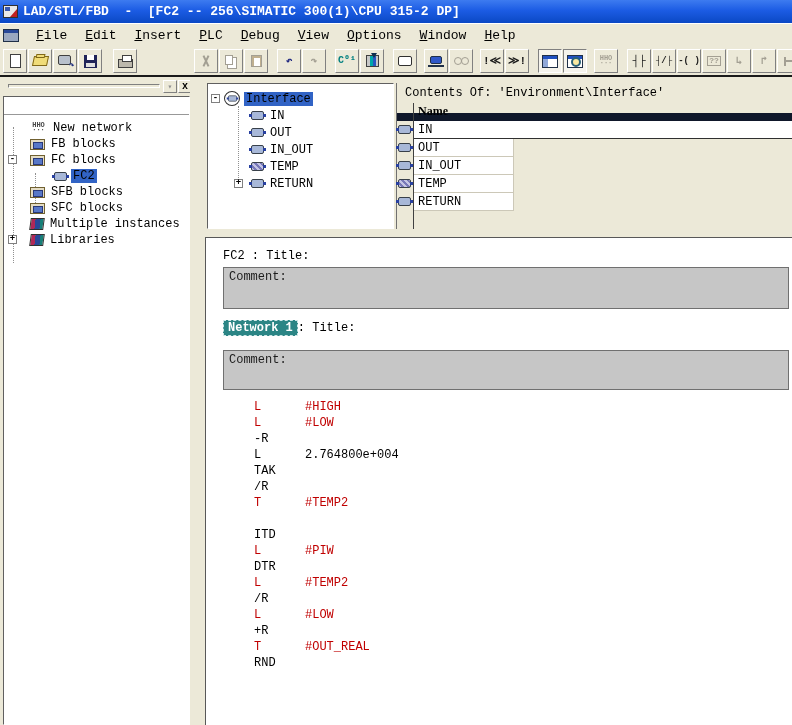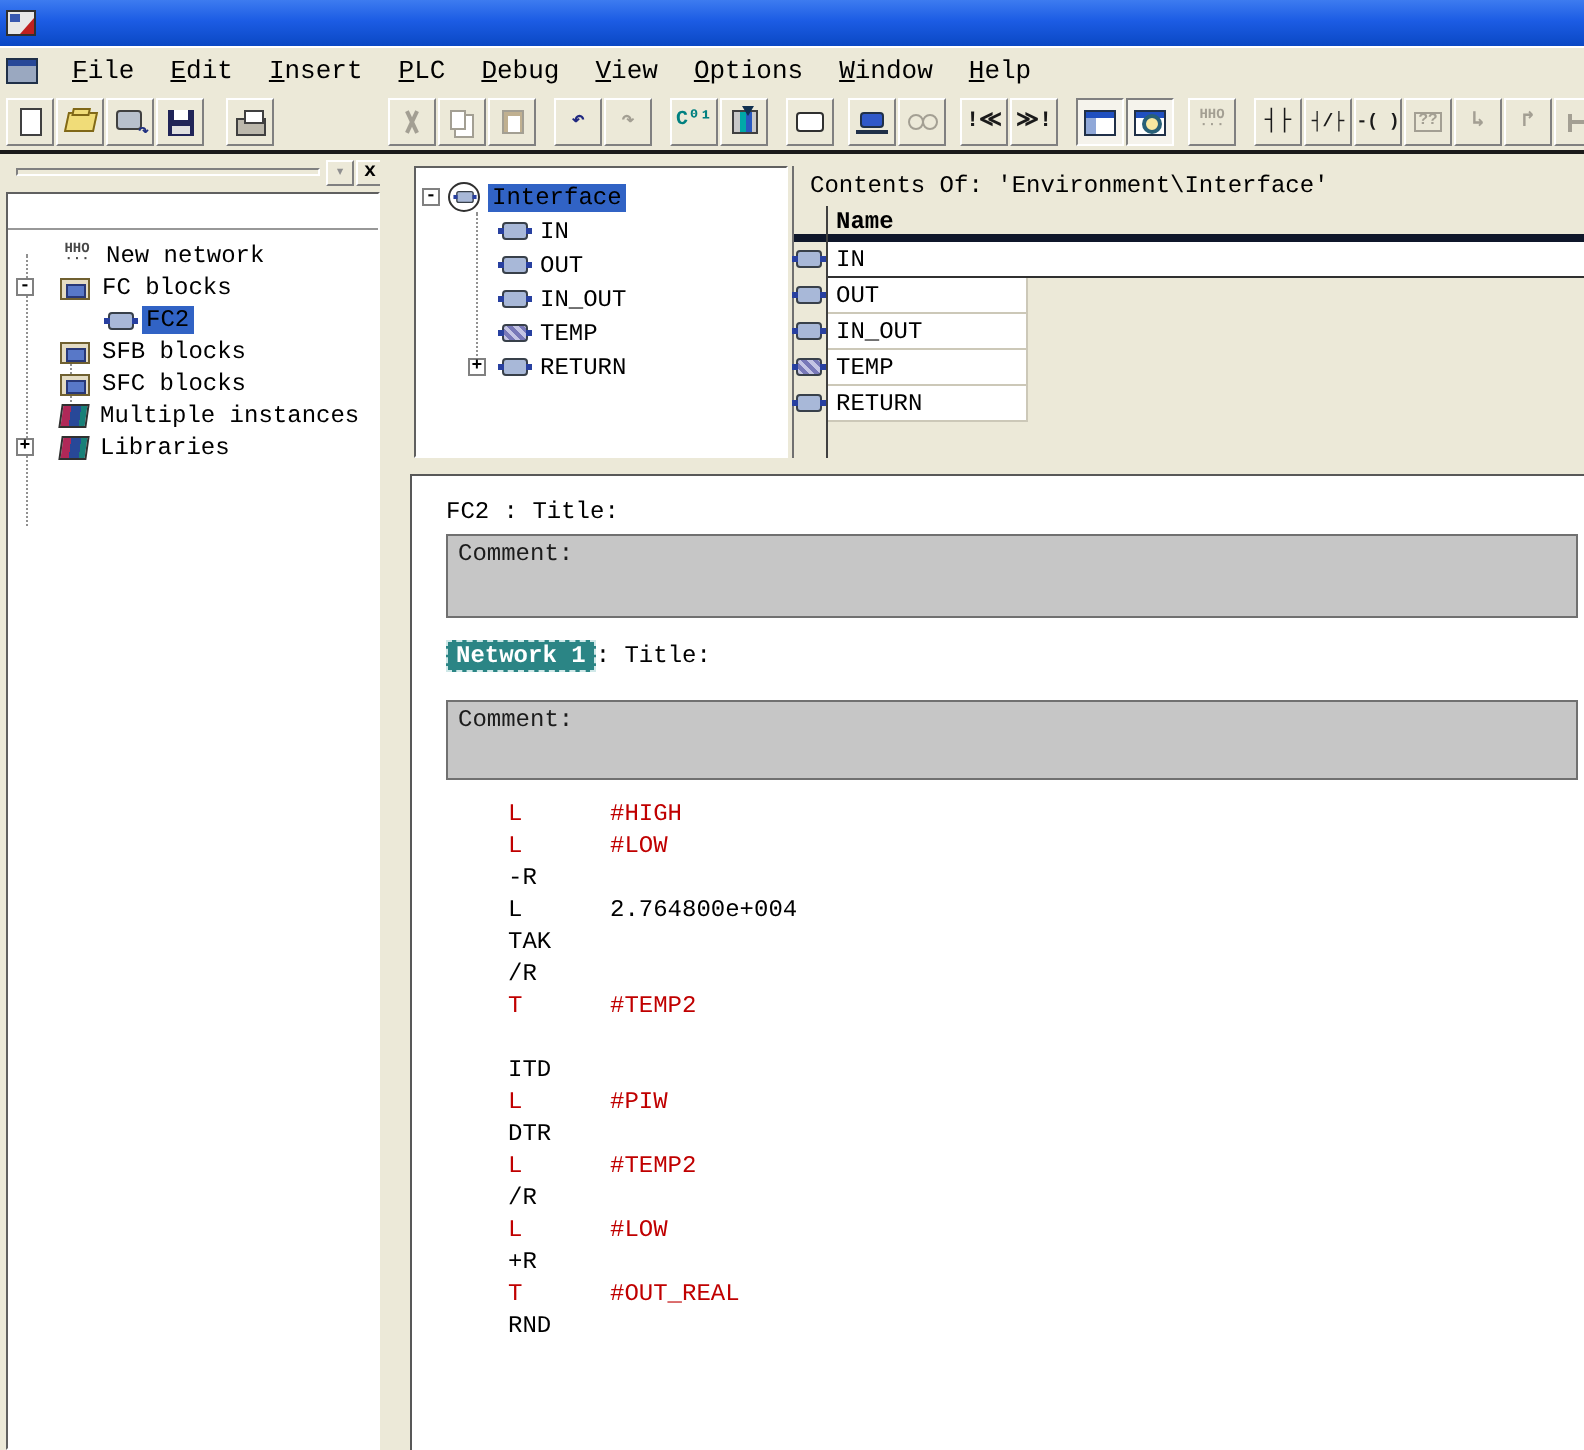--- a/index.html
+++ b/index.html
@@ -118,21 +118,21 @@
 
   
   .ifpane{position:absolute;left:207px;top:6px;width:187px;height:146px;background:#fff;
     border:1px solid;border-color:#606060 #FFFFFF #FFFFFF #606060;padding-top:6px;position:absolute;}
 
   
   .ctpane{position:absolute;left:396px;top:6px;right:0;height:146px;background:var(--chrome);border-left:1px solid #707070;}
   .ct-header{height:20px;padding:3px 0 0 8px;font-size:12px;white-space:pre;}
   .ctable{position:absolute;left:0;top:20px;right:0;bottom:0;}
   .ctable:before{content:"";position:absolute;left:16px;top:0;bottom:0;border-left:1px solid #404040;z-index:3;}
-  .chead{height:18px;position:relative;border-bottom:4px solid #0f172a;}
+  .chead{height:18px;position:relative;border-bottom:8px solid #0f172a;font-family:Liberation Serif, serif;}
   .chead .cname{position:absolute;left:21px;top:1px;font-weight:bold;}
   .crow{height:18px;position:relative;}
   .crow .cell{position:absolute;left:17px;top:0;bottom:0;width:100px;background:#fff;border-bottom:1px solid #CCC8B8;border-right:1px solid #CCC8B8;}
   .crow.active .cell{width:auto;right:0;border-right:none;border-bottom:1px solid #303030;}
   .crow .chip{position:absolute;left:1px;top:4px;z-index:2;}
   .crow .cname{position:absolute;left:21px;top:2px;z-index:2;}
 
   
   .codepane{position:absolute;left:205px;top:160px;right:0;bottom:0;background:#fff;
     border-top:1px solid #585858;border-left:1px solid #585858;}
@@ -144,20 +144,21 @@
   .codebody{position:absolute;left:0;top:162px;right:0;padding-left:48px;}
   .codeline{height:16px;white-space:pre;}
   .codeline .op{display:inline-block;width:51px;}
   .red{color:var(--red);}
 </style>
 </head>
 <body>
 
 <div class="titlebar">
   <span class="app-icon"></span>
+  <span>LAD/STL/FBD  -  [FC2 -- 256\SIMATIC 300(1)\CPU 315-2 DP]</span>
 </div>
 
 <div class="menubar">
   <span class="mdi-icon"></span>
   <span id="menus" style="display:flex;">
       <span class="menu-item"><u>F</u>ile</span>
       <span class="menu-item"><u>E</u>dit</span>
       <span class="menu-item"><u>I</u>nsert</span>
       <span class="menu-item"><u>P</u>LC</span>
       <span class="menu-item"><u>D</u>ebug</span>
@@ -275,20 +276,24 @@
   </div>
 
   <div class="sidebar">
     <div class="sb-head"></div>
     <div class="sb-tree" id="sbtree">
       <div class="guide" style="left:9px;top:12px;height:136px;"></div>
       <div class="guide" style="left:31px;top:58px;height:38px;"></div>
     <div class="trow">
           <span class="hhoic" style="margin-left: 26px;">HHO<br>···</span>
           <span class="tlabel">New network</span>
+        </div>
+        <div class="trow">
+          <span class="folderic" style="margin-left: 26px;"></span>
+          <span class="tlabel">FB blocks</span>
         </div>
         <div class="trow">
           <span class="expbox" style="left: 4px; top: 3px;">-</span>
           <span class="folderic" style="margin-left: 26px;"></span>
           <span class="tlabel">FC blocks</span>
         </div>
         <div class="trow">
           <span class="chip" style="margin-left: 50px;"></span>
           <span class="tlabel sel">FC2</span>
         </div>

